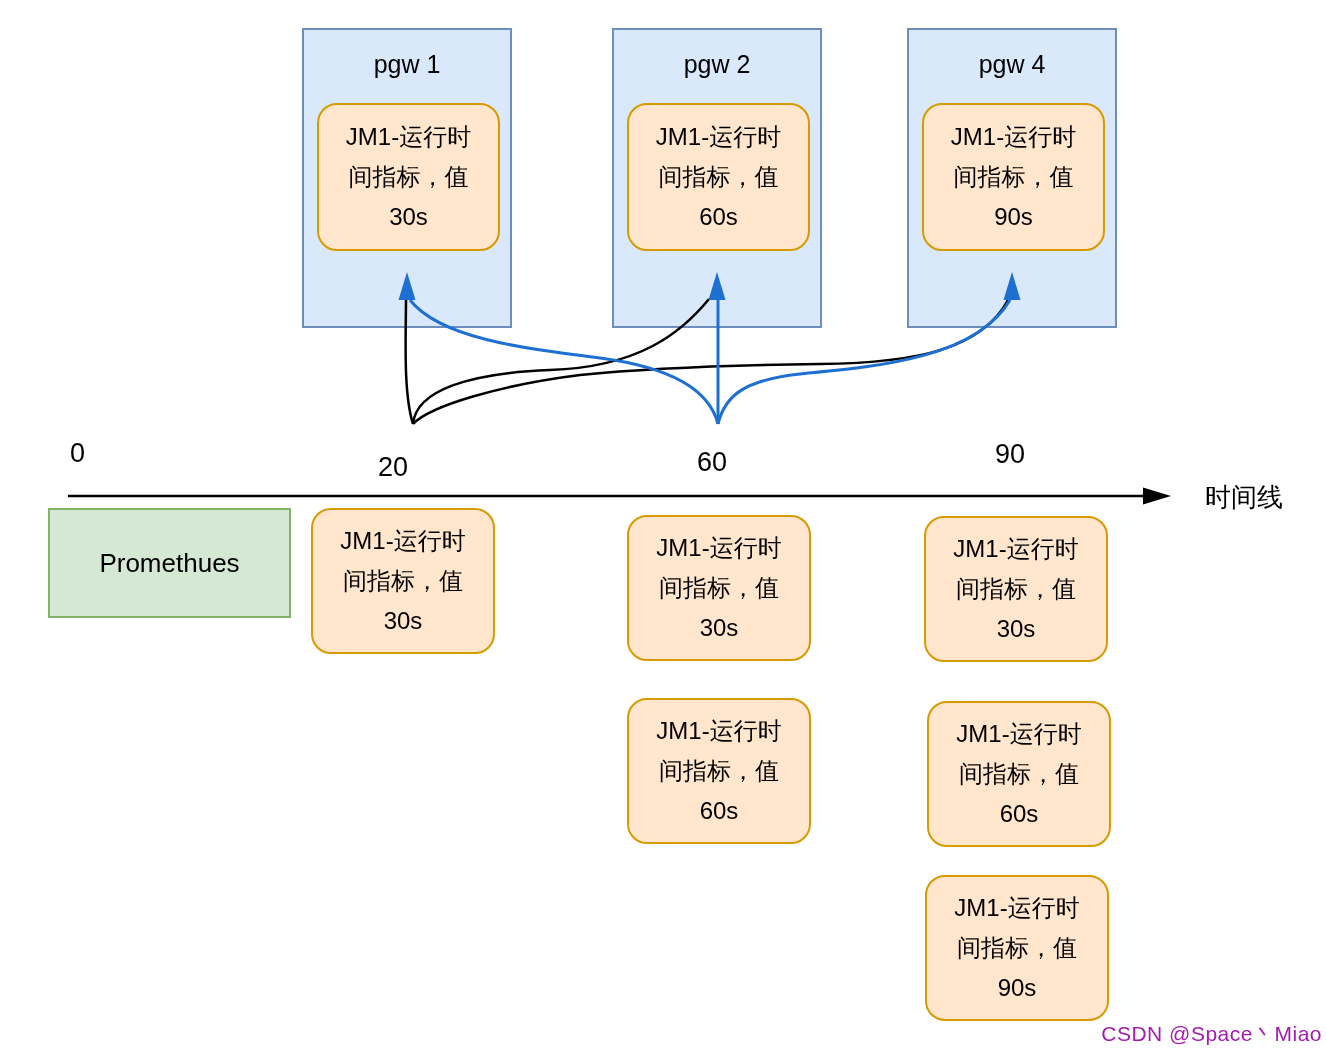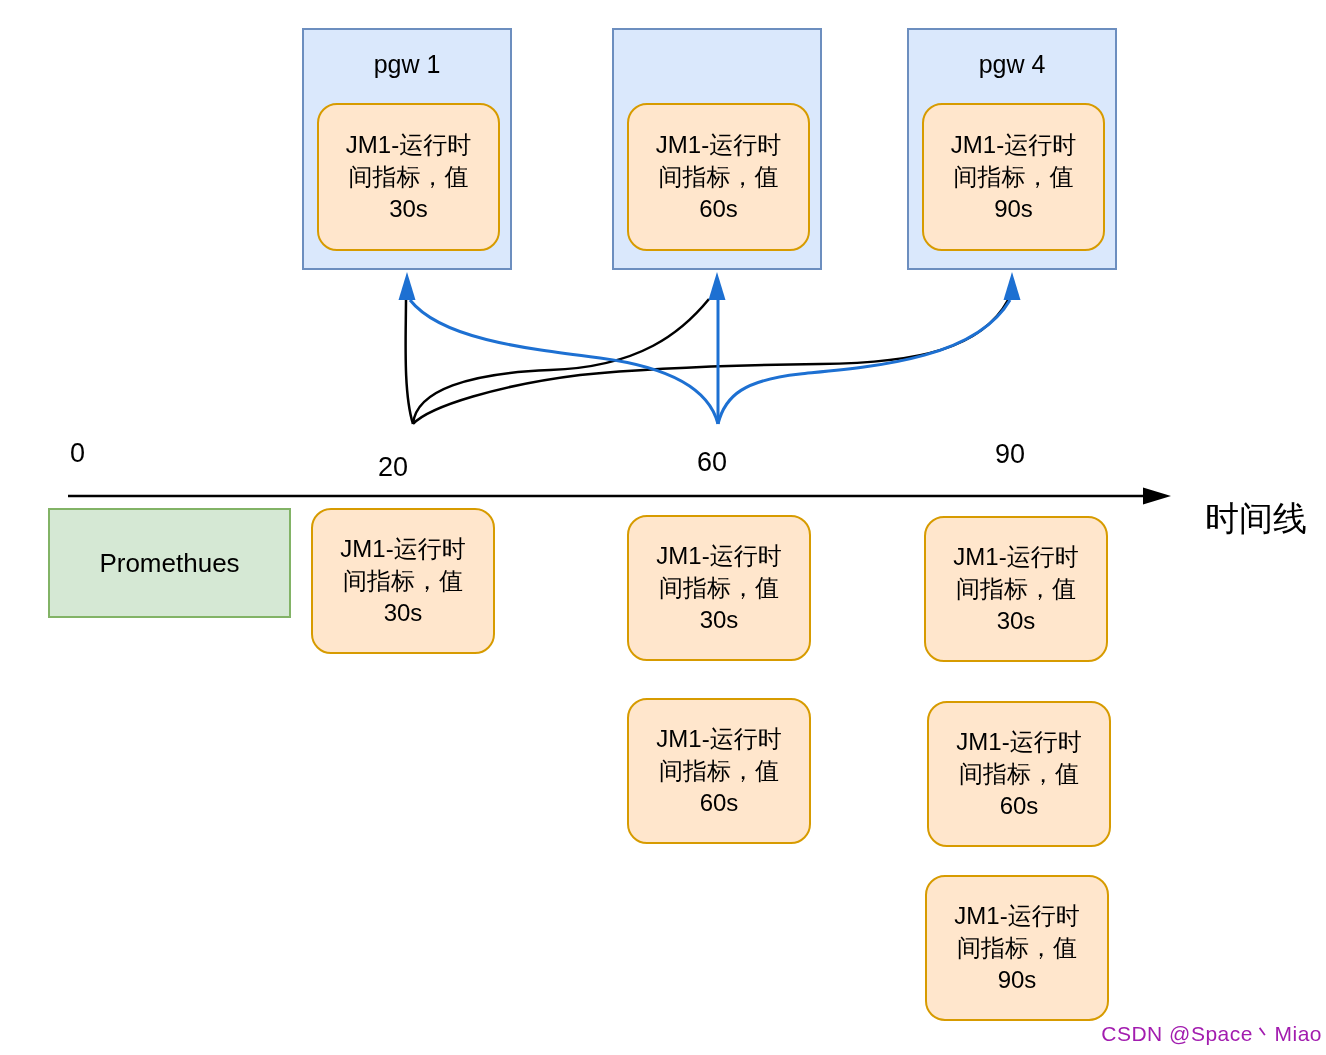--- a/index.html
+++ b/index.html
@@ -3,35 +3,35 @@
 <meta charset="utf-8">
 <style>
   html,body{margin:0;padding:0;background:#ffffff;}
   body{font-family:"Liberation Sans","DejaVu Sans",sans-serif;color:#000;}
   .canvas{position:relative;width:1326px;height:1055px;background:#fff;overflow:hidden;}
 
   
   .note{position:absolute;left:33px;top:84px;font-size:27px;line-height:39px;white-space:pre-line;}
 
   
-  .pgw{position:absolute;top:28px;width:210px;height:242px;background:#dae8fc;border:2px solid #6c8ebf;box-sizing:border-box;}
+  .pgw{position:absolute;top:28px;width:210px;height:300px;background:#dae8fc;border:2px solid #6c8ebf;box-sizing:border-box;}
   .pgw1{left:302px;}  .pgw2{left:612px;}  .pgw3{left:907px;}
   .pgw-title{position:absolute;top:20px;left:0;width:100%;text-align:center;font-size:25px;}
   .chip{box-sizing:border-box;background:#ffe6cc;border:2.5px solid #d79b00;border-radius:20px;
         display:flex;align-items:center;justify-content:center;text-align:center;
-        font-size:24px;line-height:32px;white-space:pre-line;}
+        font-size:24px;line-height:40px;white-space:pre-line;}
   .pgw .chip{position:absolute;left:13px;top:73px;width:183px;height:148px;}
 
   
   .tick{position:absolute;font-size:27px;}
   .tick0{left:70px;top:438px;}
   .tick30{left:378px;top:452px;}
   .tick60{left:697px;top:447px;}
   .tick90{left:995px;top:439px;}
-  .axis-label{position:absolute;left:1205px;top:480px;font-size:34px;margin-top:16px;}
+  .axis-label{position:absolute;left:1205px;top:480px;font-size:26px;}
 
   
   .prom{position:absolute;left:48px;top:508px;width:243px;height:110px;background:#d5e8d4;
         border:2px solid #82b366;box-sizing:border-box;display:flex;align-items:center;
         justify-content:center;font-size:26px;}
 
   
   .sample{position:absolute;width:184px;height:146px;}
   .s-30-0{left:311px;top:508px;}
   .s-60-0{left:627px;top:515px;}
@@ -50,20 +50,21 @@
 <div class="canvas">
 
 
   <div class="pgw pgw1">
     <div class="pgw-title">pgw 1</div>
     <div class="chip">JM1-运行时
 间指标，值
 30s</div>
   </div>
   <div class="pgw pgw2">
+    <div class="pgw-title">pgw 2</div>
     <div class="chip">JM1-运行时
 间指标，值
 60s</div>
   </div>
   <div class="pgw pgw3">
     <div class="pgw-title">pgw 4</div>
     <div class="chip">JM1-运行时
 间指标，值
 90s</div>
   </div>

